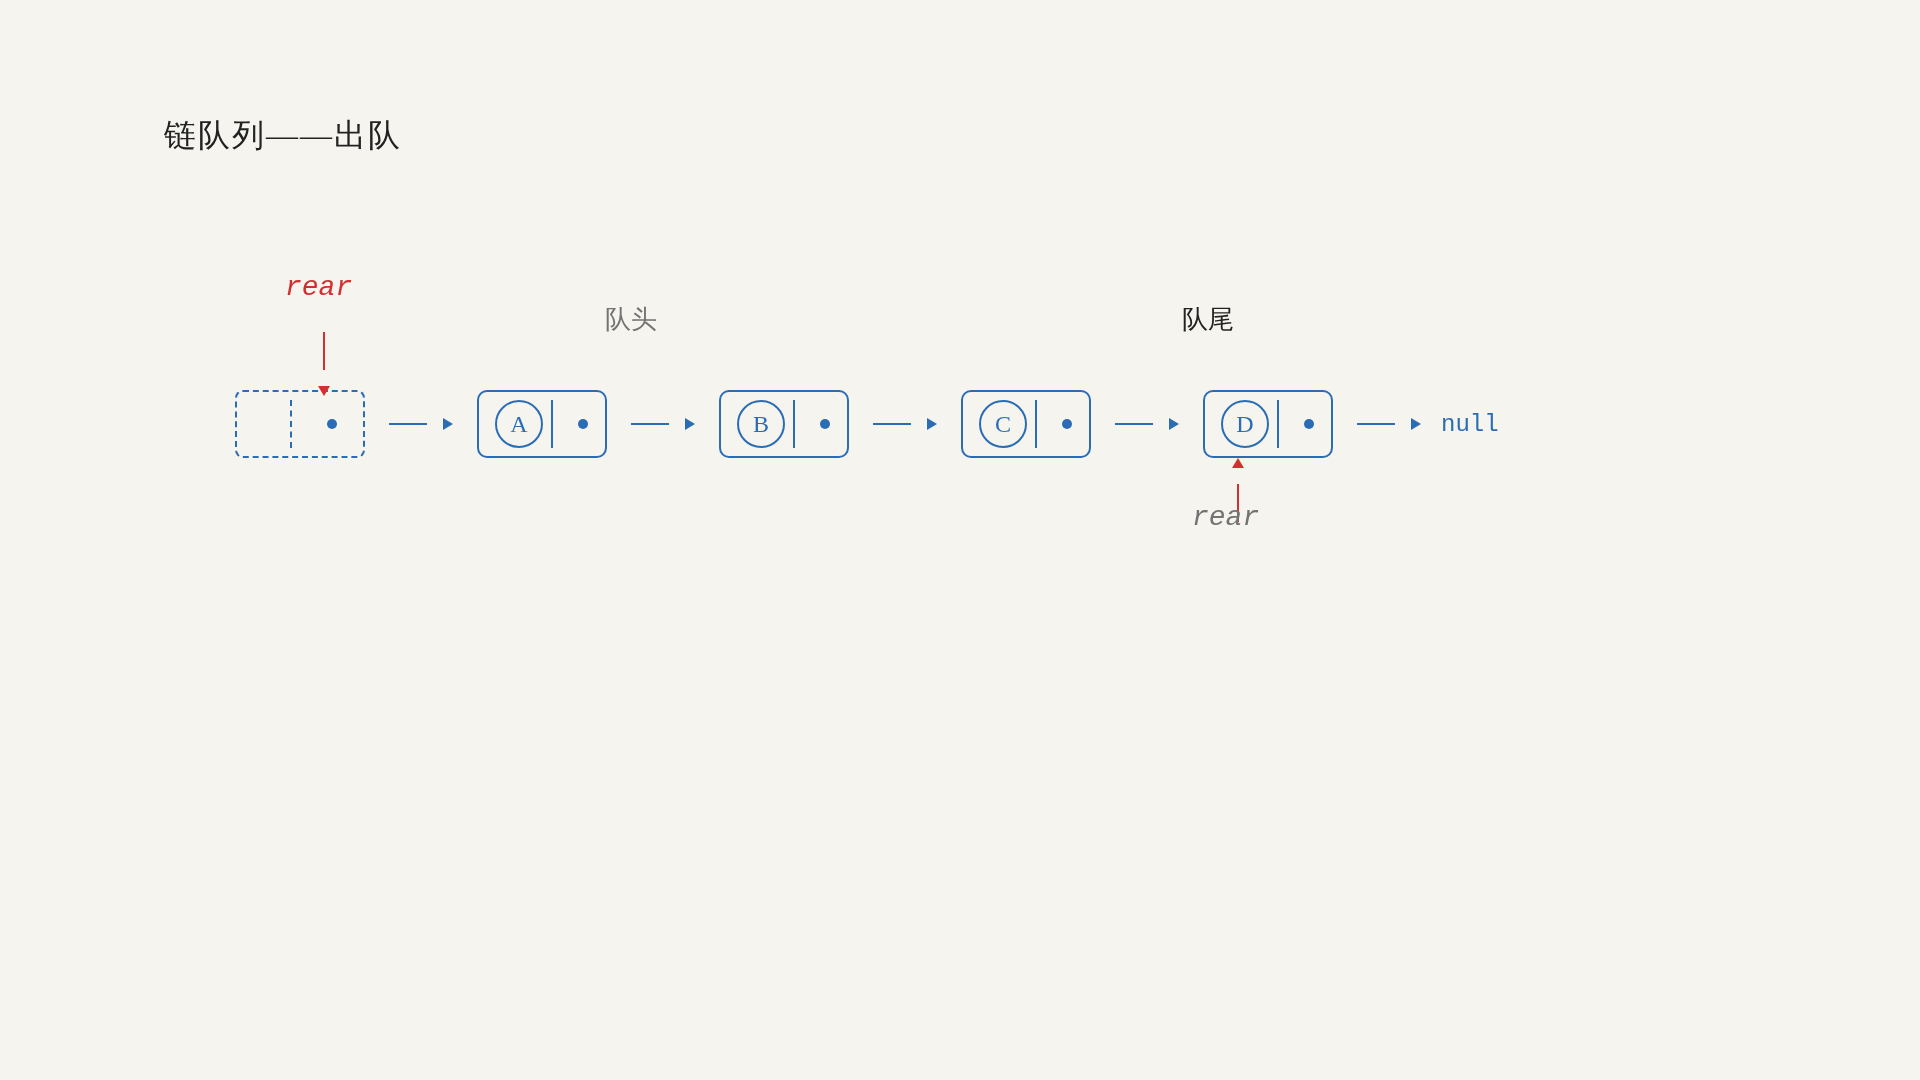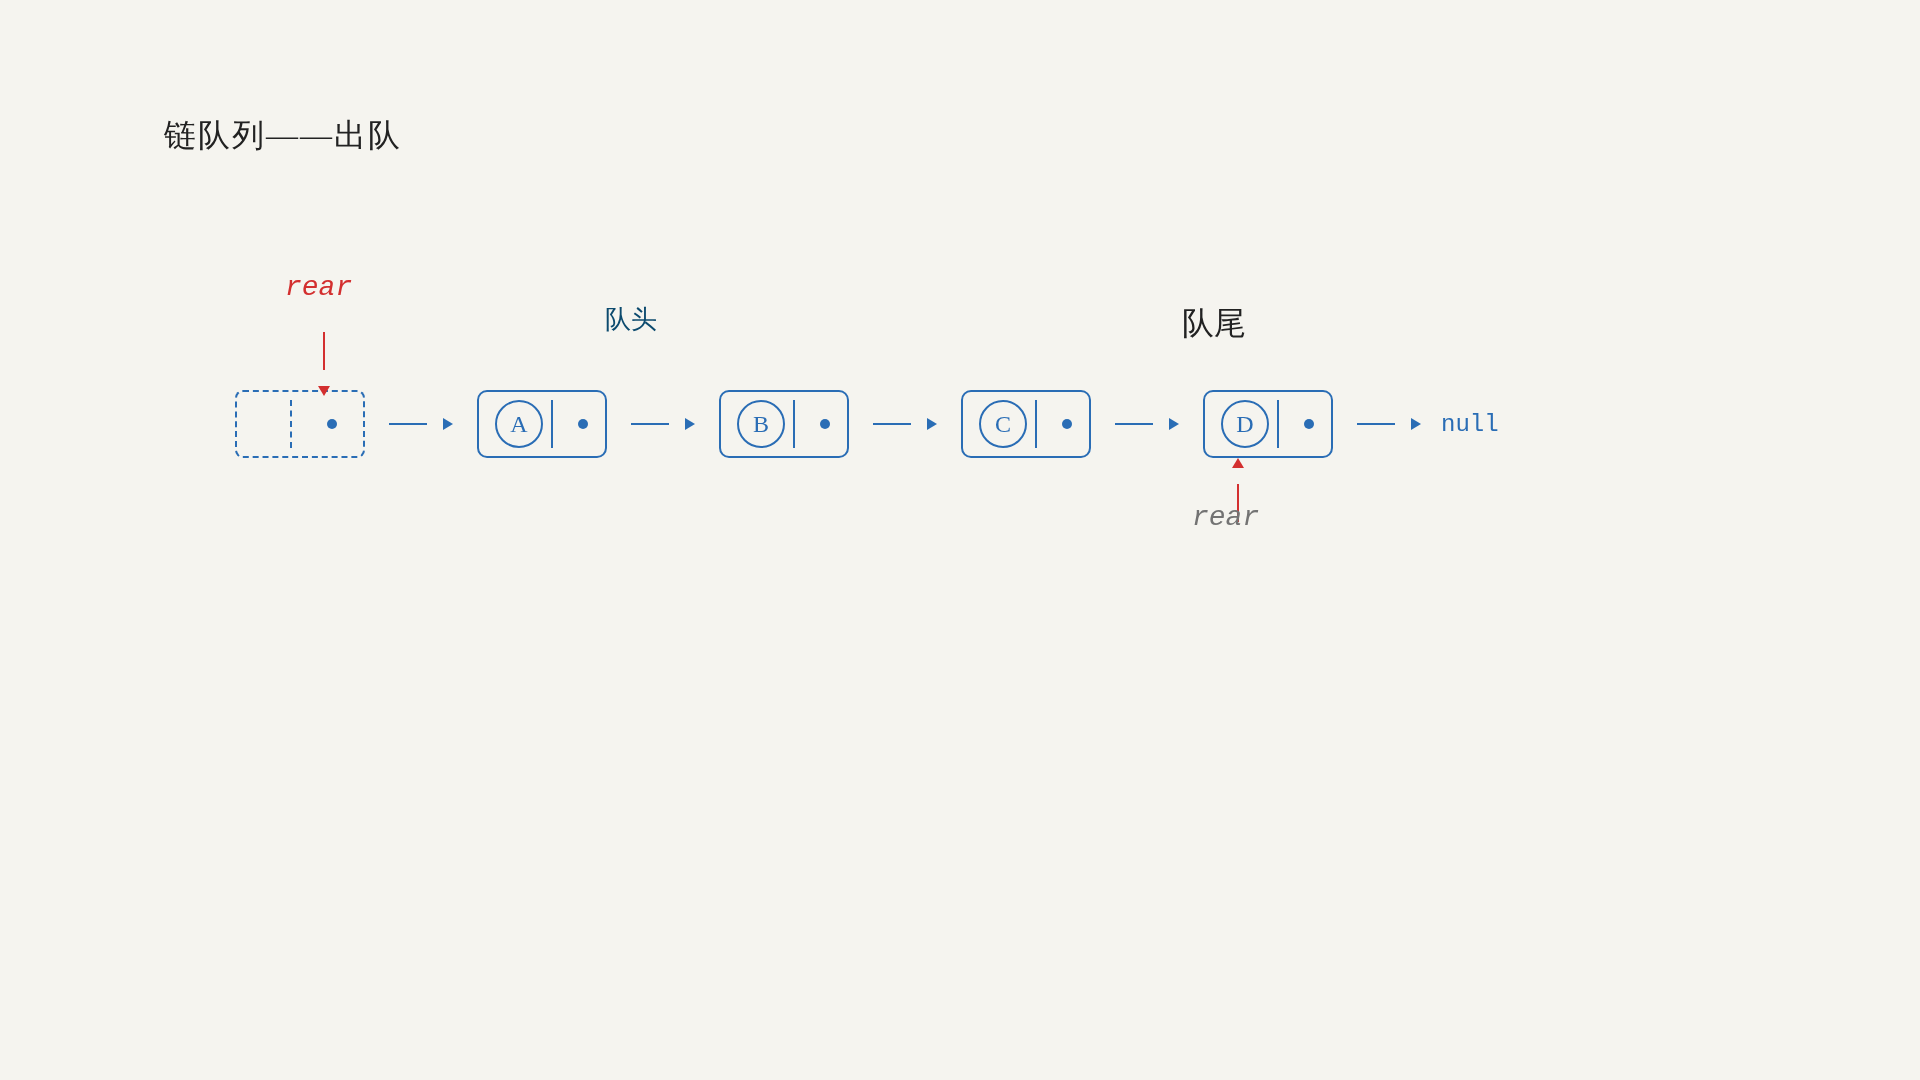--- a/index.html
+++ b/index.html
@@ -167,23 +167,23 @@
 
 <div style="position: absolute; top: 350px; left: 195px;">
 
   <div style="position: absolute; top: -110px; left: 58px; color: #d32f2f; font-size: 28px; font-family: 'Courier New', monospace; font-style: italic;">rear</div>
 
   <div class="head-arrow">
     <div class="arrow-line"></div>
     <div class="arrow-tip"></div>
   </div>
 
-  <div style="position: absolute; top: -80px; left: 378px; font-size: 26px; color: #0c4a6e; font-family: 'SimSun', serif;">队头</div>
-
-  <div style="position: absolute; top: -80px; left: 955px; font-size: 32px; color: #222; font-family: 'SimSun', serif; text-align: right;">队尾</div>
+  <div style="position: absolute; top: -80px; left: 378px; font-size: 26px; color: #737373; font-family: 'SimSun', serif;">队头</div>
+
+  <div style="position: absolute; top: -80px; left: 955px; font-size: 26px; color: #222; font-family: 'SimSun', serif; text-align: right;">队尾</div>
 
   <div class="rear-arrow">
     <div class="arrow-tip-up"></div>
     <div class="arrow-line"></div>
   </div>
 
   <div style="position: absolute; top: 120px; left: 965px; color: #737373; font-size: 28px; font-family: 'Courier New', monospace; font-style: italic;">rear</div>
 
   <div style="display: flex; align-items: center;">
 

